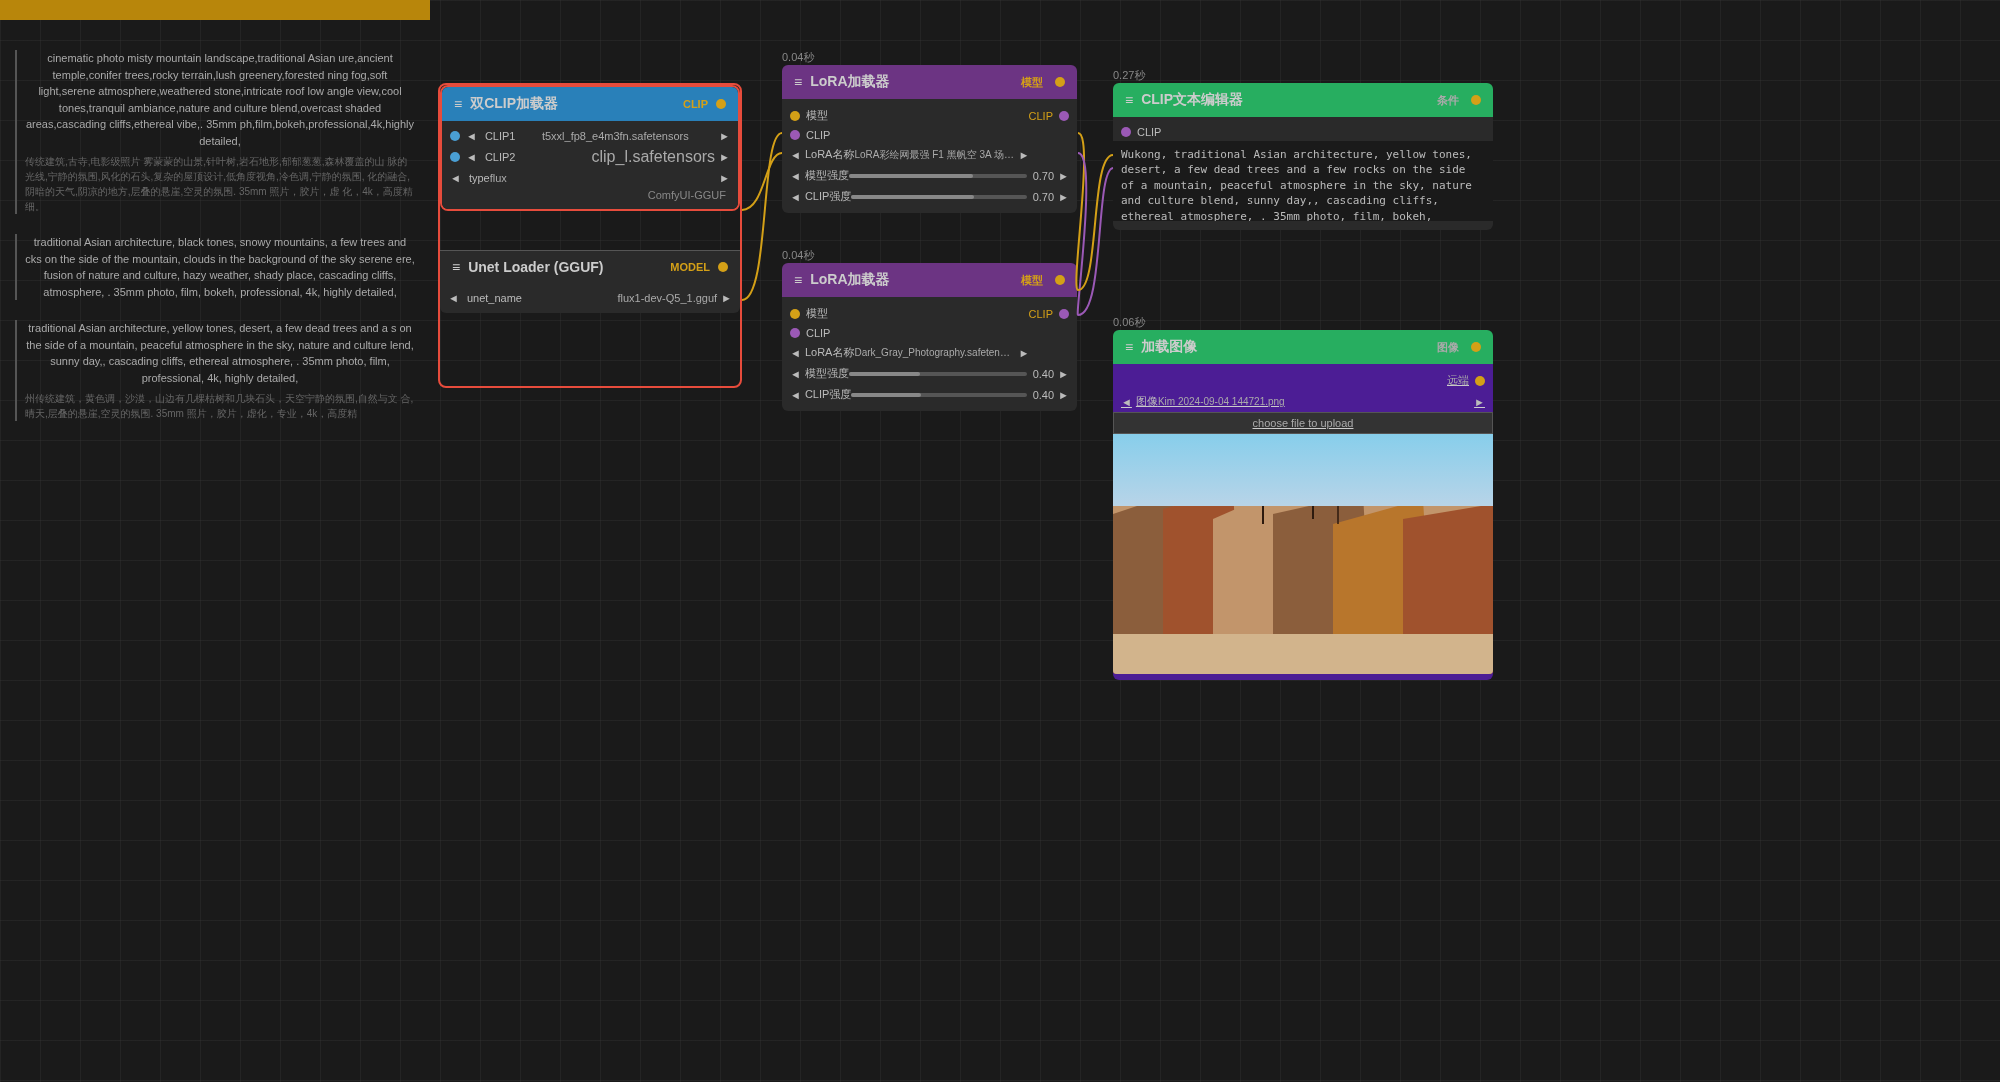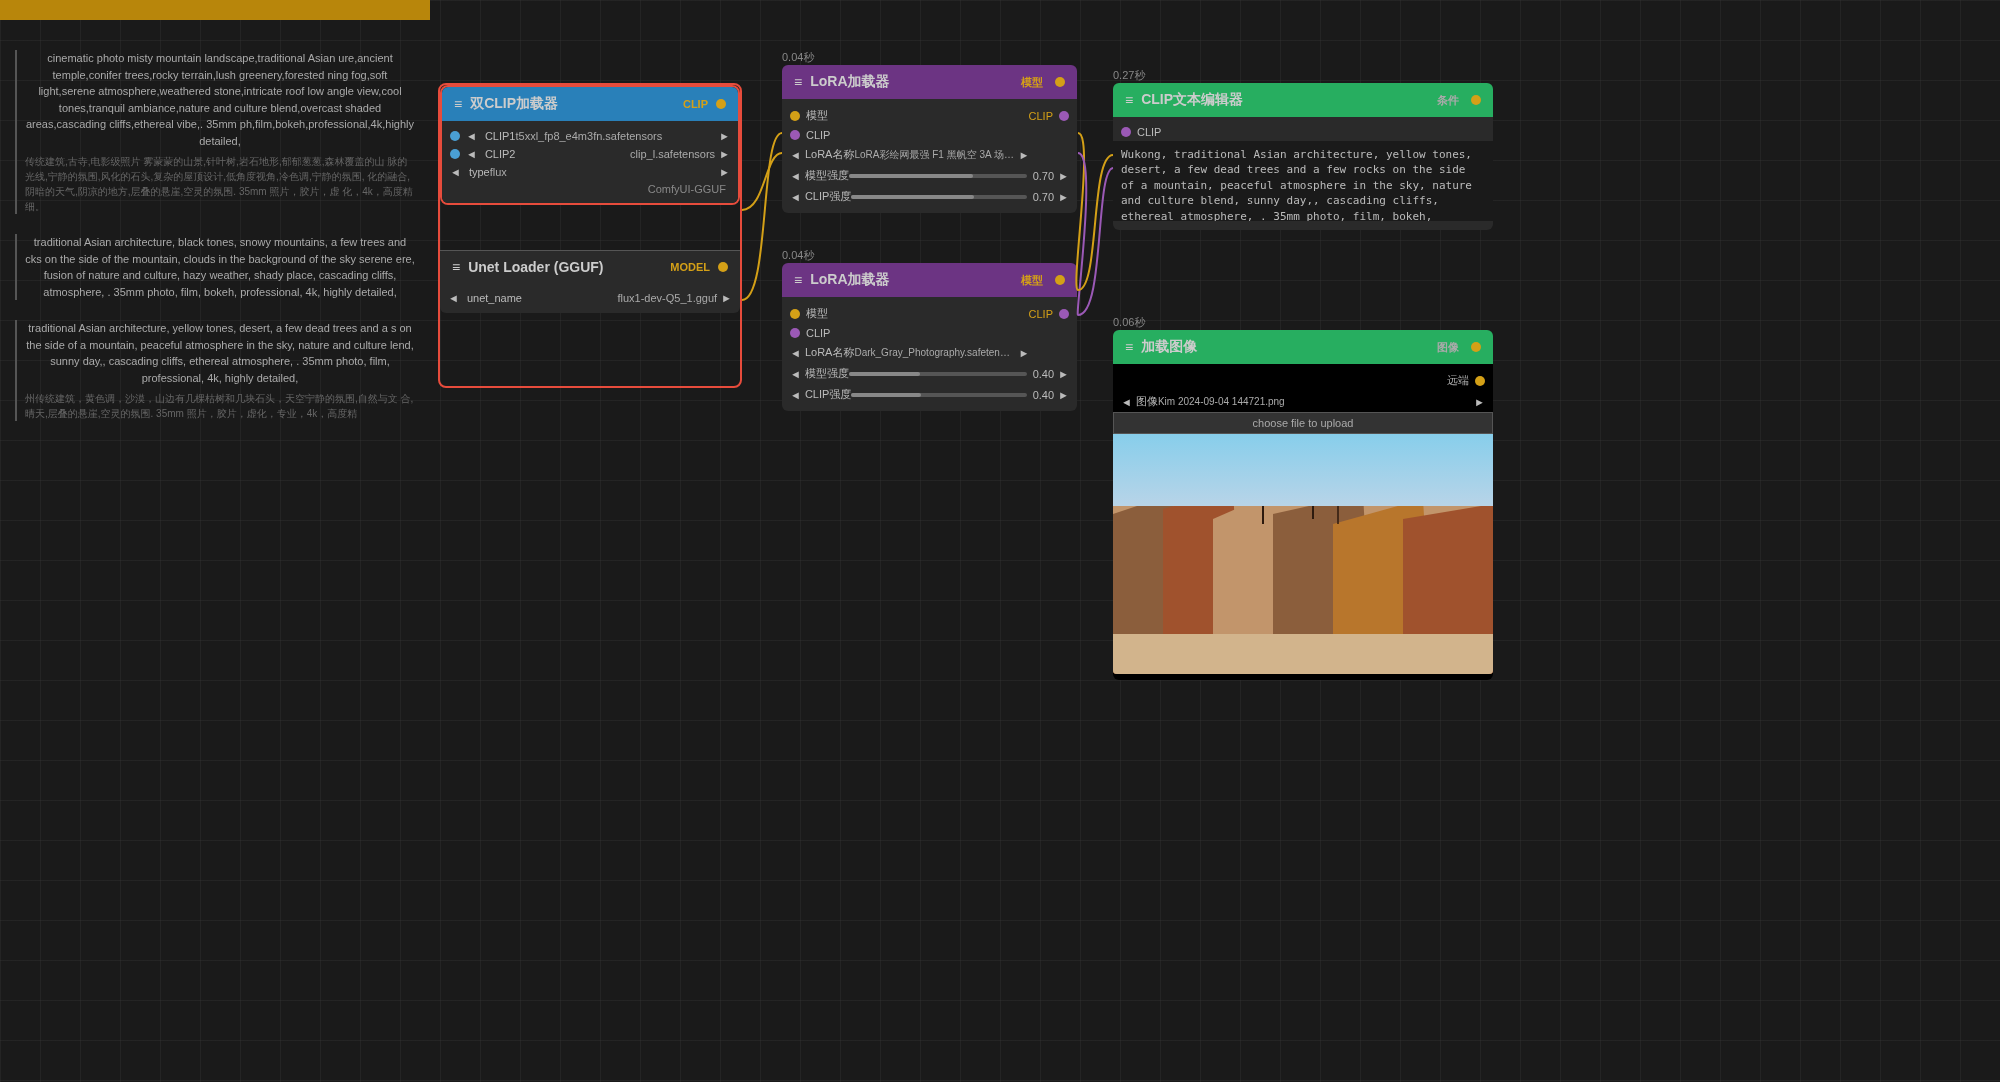--- a/index.html
+++ b/index.html
@@ -140,21 +140,22 @@
     
     #node-load-image {
       left: 1113px;
       top: 330px;
       width: 380px;
     }
     #node-load-image .node-header {
       background: #27ae60;
     }
     #node-load-image .node-body {
-      background: #000000;
+      background: #4c1d95;
+      text-decoration: underline;
     }
 
     
     .text-panel {
       position: absolute;
       left: 0;
       top: 0;
       width: 430px;
       height: 740px;
       background: linear-gradient(180deg, #b8860b 0%, #b8860b 20px, transparent 20px);
@@ -331,28 +332,28 @@
     <span>≡</span>
     <span>双CLIP加载器</span>
     <span style="margin-left:auto; color:#d4a017; font-size:11px;">CLIP</span>
     <span class="port port-yellow"></span>
   </div>
   <div class="node-body">
     <div class="port-row">
       <span class="port port-blue port-left"></span>
       <span style="margin-right:8px;">◄</span>
       <span>CLIP1</span>
-      <span style="flex:1; text-align:left; font-size:11px; color:#aaa; overflow:hidden; text-overflow:ellipsis; white-space:nowrap;">t5xxl_fp8_e4m3fn.safetensors</span>
+      <span style="flex:1; text-align:center; font-size:11px; color:#aaa; overflow:hidden; text-overflow:ellipsis; white-space:nowrap;">t5xxl_fp8_e4m3fn.safetensors</span>
       <span style="margin-left:4px;">►</span>
     </div>
     <div class="port-row">
       <span class="port port-blue port-left"></span>
       <span style="margin-right:8px;">◄</span>
       <span>CLIP2</span>
-      <span style="flex:1; text-align:right; font-size:11px; color:#aaa;">clip_l.safetensors</span>
+      <span style="flex:1; text-align:right; font-size:16px; color:#aaa;">clip_l.safetensors</span>
       <span style="margin-left:4px;">►</span>
     </div>
     <div class="port-row">
       <span style="margin-right:8px;">◄</span>
       <span>type</span>
       <span style="flex:1; font-size:11px; color:#aaa;">flux</span>
       <span style="margin-left:4px;">►</span>
     </div>
     <div class="comfy-label">ComfyUI-GGUF</div>
   </div>

